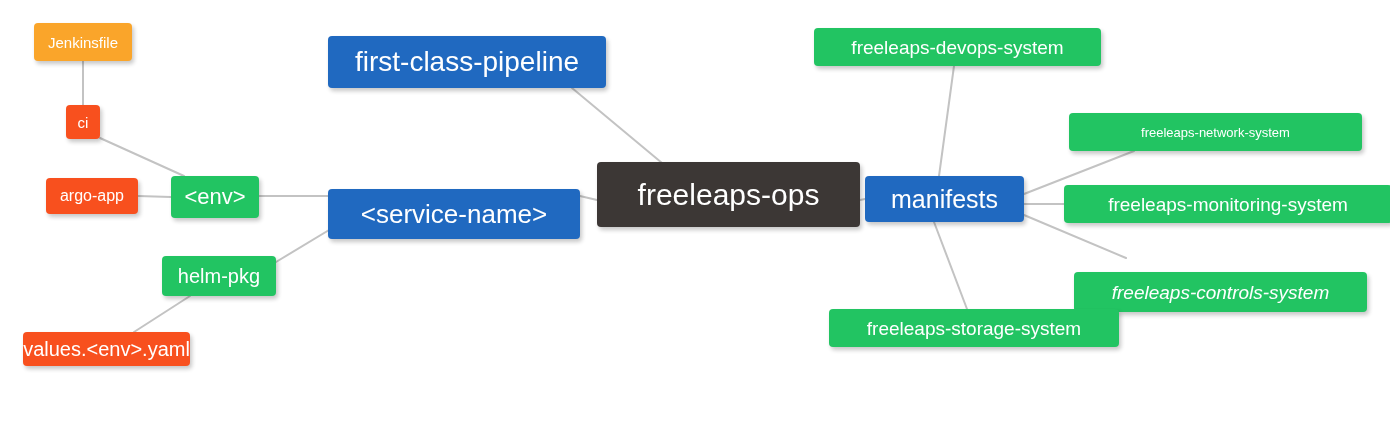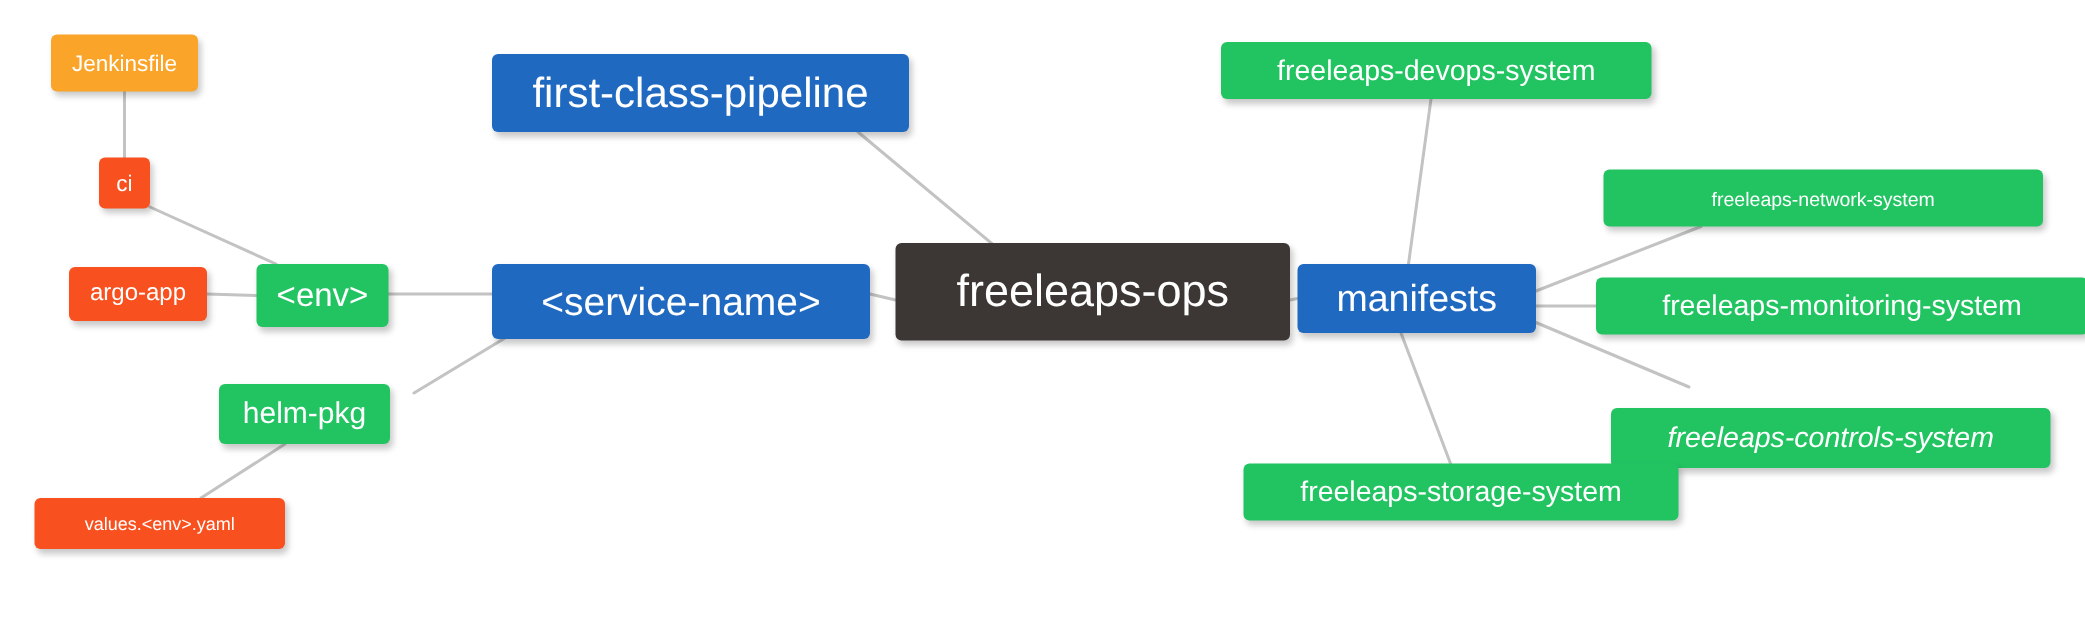--- a/index.html
+++ b/index.html
@@ -73,27 +73,27 @@
       </div>
       <div class="node n-red" style="left: 52px; top: 105px; width: 34px; height: 34px; font-size: 15px;">
         <span>ci</span>
       </div>
       <div class="node n-red" style="left: 32px; top: 178px; width: 92px; height: 36px; font-size: 16px;">
         <span>argo-app</span>
       </div>
       <div class="node n-green" style="left: 157px; top: 176px; width: 88px; height: 42px; font-size: 22px;">
         <span>&lt;env&gt;</span>
       </div>
-      <div class="node n-green" style="left: 132px; top: 256px; width: 114px; height: 40px; font-size: 20px;">
+      <div class="node n-green" style="left: 148px; top: 256px; width: 114px; height: 40px; font-size: 20px;">
         <span>helm-pkg</span>
       </div>
-      <div class="node n-red" style="left: 9px; top: 332px; width: 167px; height: 34px; font-size: 12px;">
+      <div class="node n-red" style="left: 9px; top: 332px; width: 167px; height: 34px; font-size: 20px;">
         <span>values.&lt;env&gt;.yaml</span>
       </div>
-      <div class="node n-blue" style="left: 314px; top: 176px; width: 252px; height: 50px; font-size: 26px;">
+      <div class="node n-blue" style="left: 314px; top: 189px; width: 252px; height: 50px; font-size: 26px;">
         <span>&lt;service-name&gt;</span>
       </div>
       <div class="node n-blue" style="left: 314px; top: 36px; width: 278px; height: 52px; font-size: 28px;">
         <span>first-class-pipeline</span>
       </div>
       <div class="node n-root" style="left: 583px; top: 162px; width: 263px; height: 65px; font-size: 30px;">
         <span>freeleaps-ops</span>
       </div>
       <div class="node n-blue" style="left: 851px; top: 176px; width: 159px; height: 46px; font-size: 25px;">
         <span>manifests</span>

